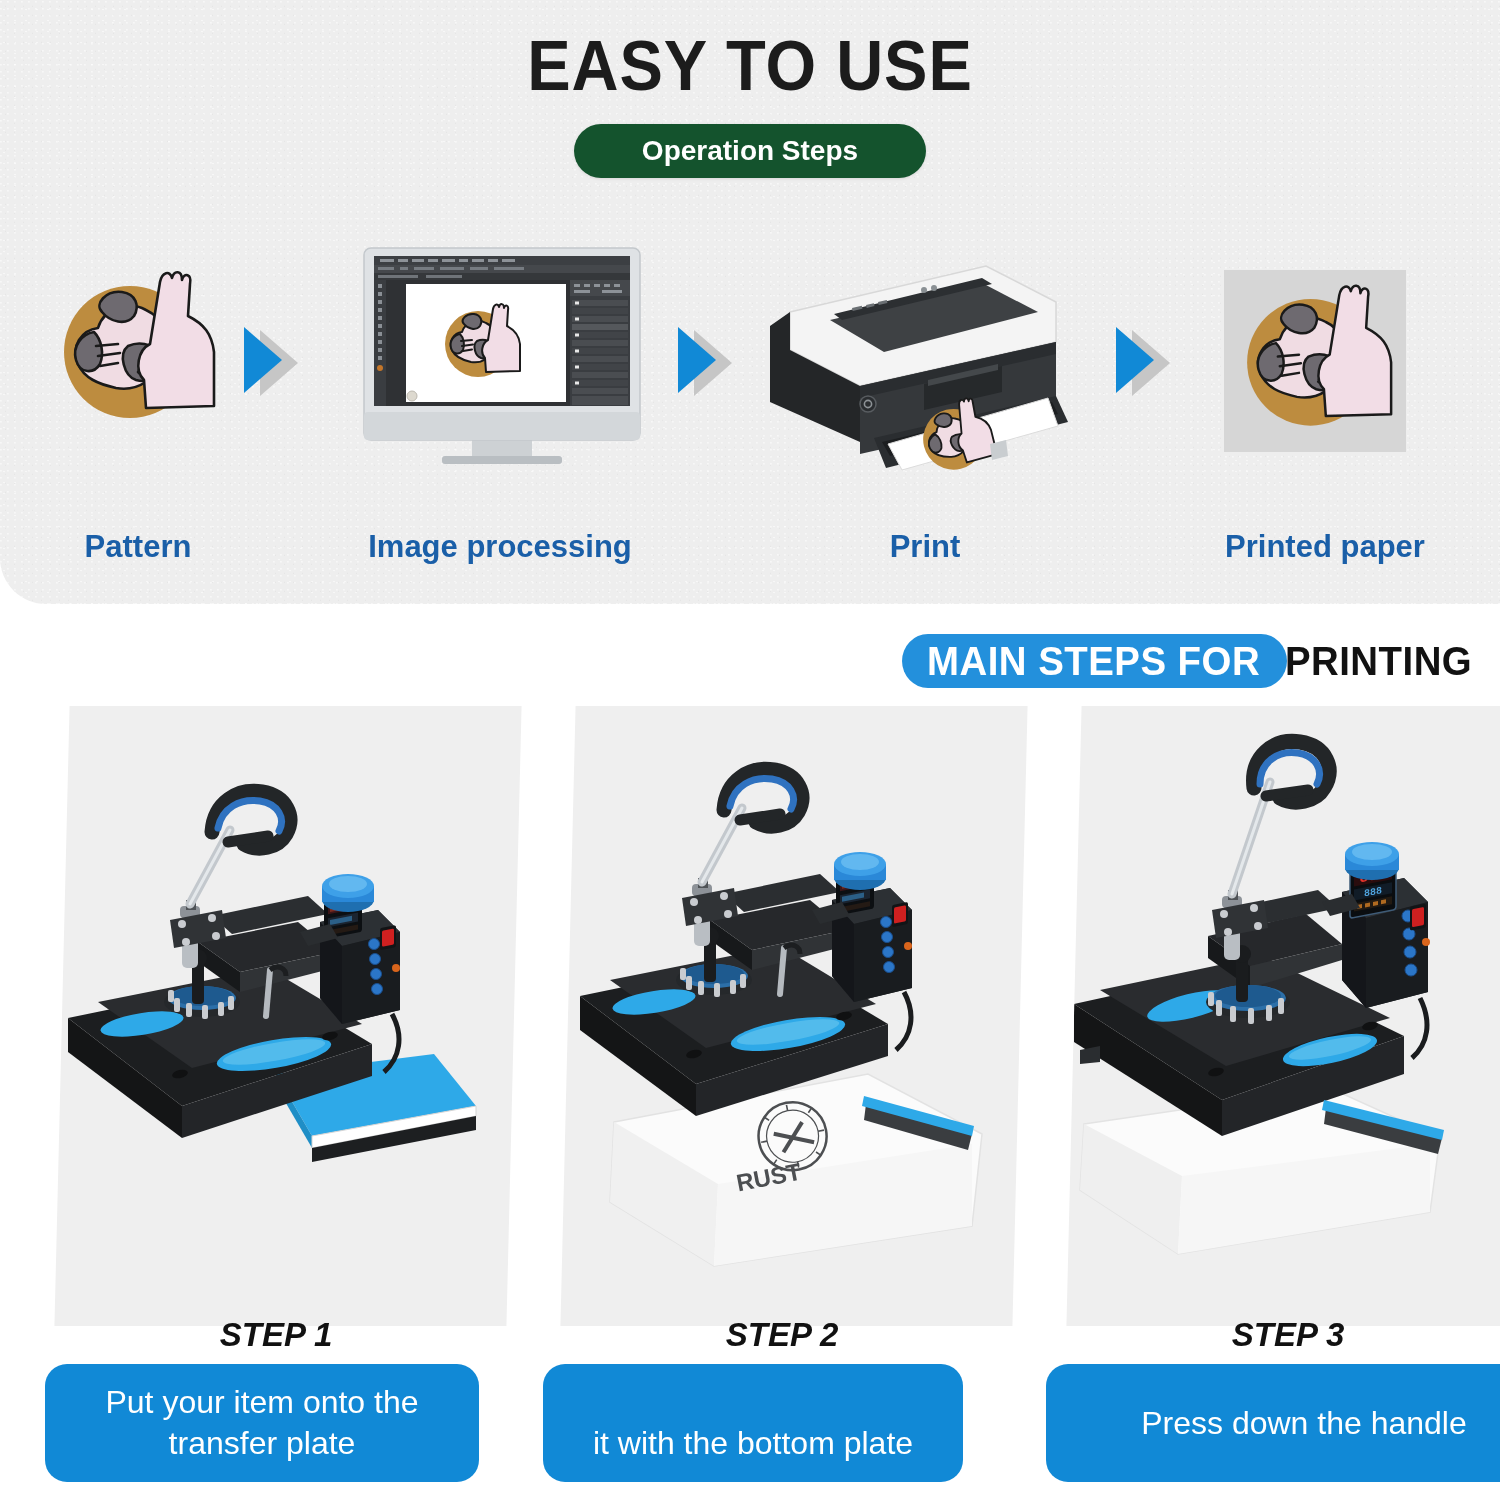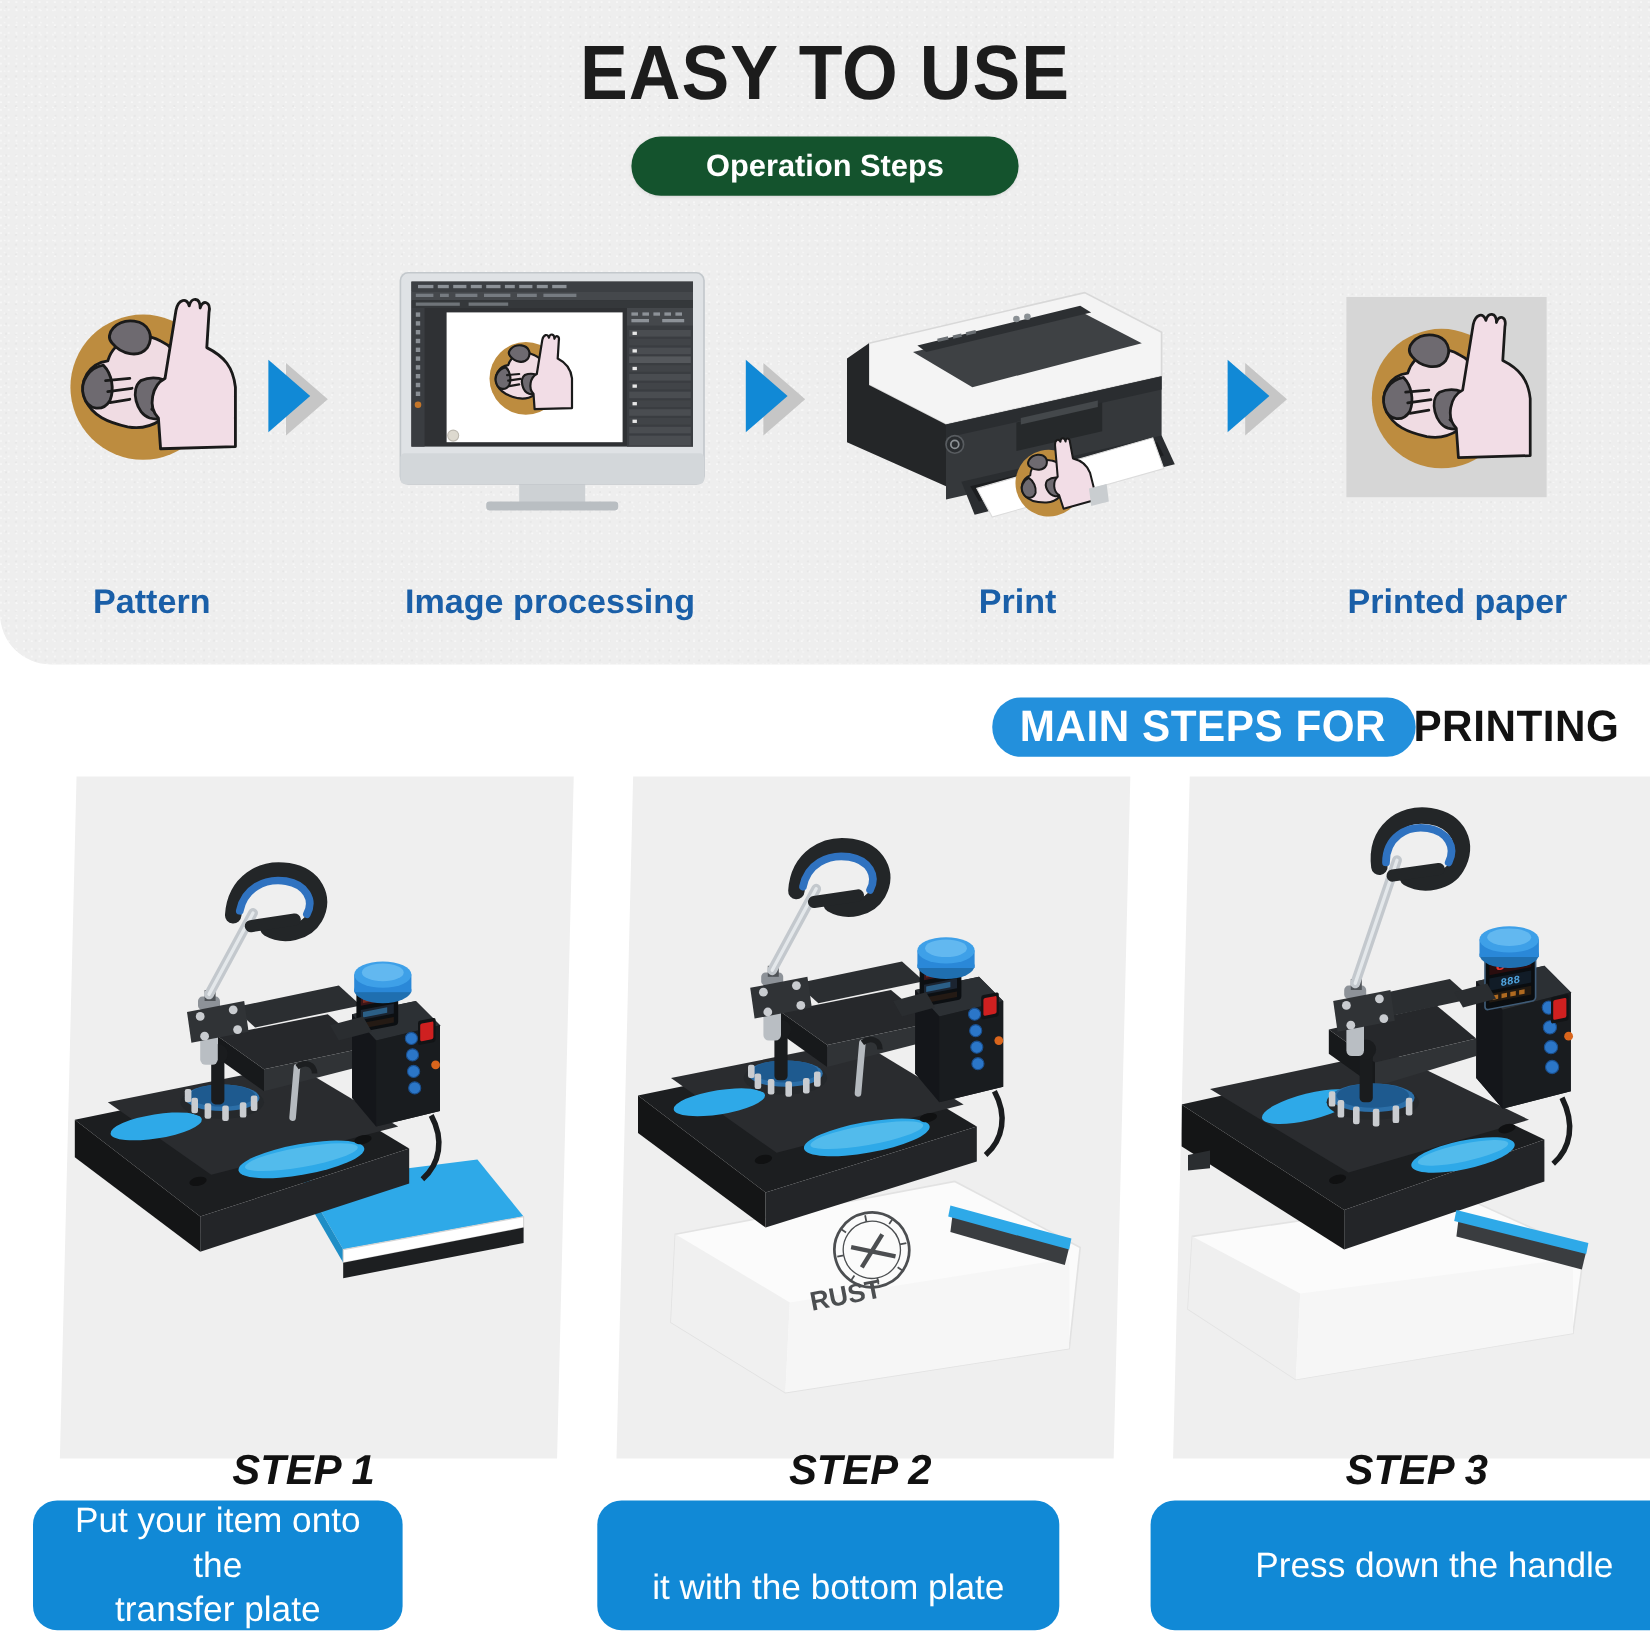--- a/index.html
+++ b/index.html
@@ -131,42 +131,42 @@
   }
   .panel.p1 { left: 62px;  transform: skewX(-1.4deg); }
   .panel.p2 { left: 568px; transform: skewX(-1.4deg); }
   .panel.p3 { left: 1074px;transform: skewX(-1.4deg); }
   .panel-inner { transform: skewX(1.4deg); width:100%; height:100%; position:relative; }
 
   
   .step-title {
     position: absolute;
     width: 452px; text-align: center;
-    font-size: 38px; font-weight: 700; font-style: italic;
+    font-size: 33px; font-weight: 700; font-style: italic;
     color: #111;
     top: 1316px;
   }
   .step-title.s1 { left: 50px; }
   .step-title.s2 { left: 556px; }
   .step-title.s3 { left: 1062px; }
 
   .caption-pill {
     position: absolute;
     height: 118px;
     top: 1364px;
     background: #1189d6;
     color: #fff;
     border-radius: 22px;
     display: flex; align-items: center; justify-content: center;
     text-align: center;
     font-size: 32px;
     line-height: 1.28;
     padding: 0 16px;
   }
-  .caption-pill.c1 { left: 30px;   width: 336px; }
+  .caption-pill.c1 { left: 45px;   width: 434px; }
   .caption-pill.c2 { left: 543px;  width: 420px; }
   .caption-pill.c3 { left: 1046px; width: 500px; padding-left: 32px; }
 </style>
 </head>
 <body>
 
 <div class="top-card">
 
   <div class="main-title">EASY TO USE</div>
 

